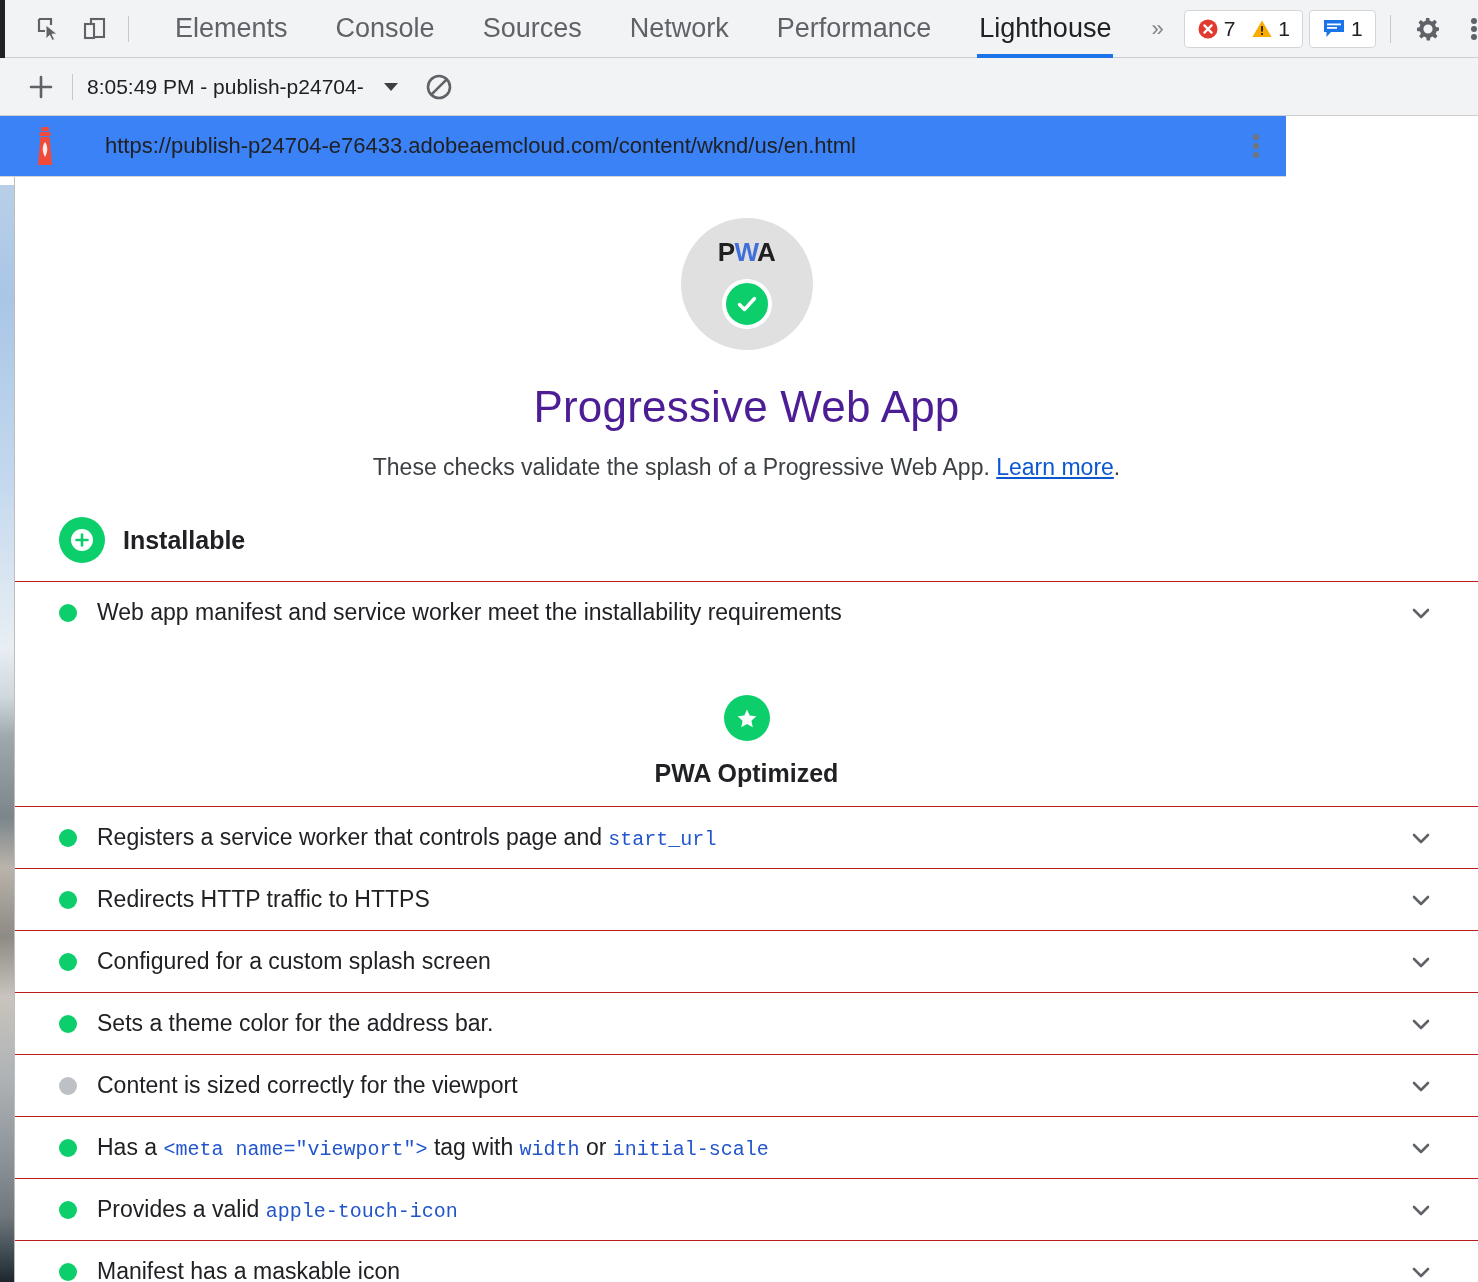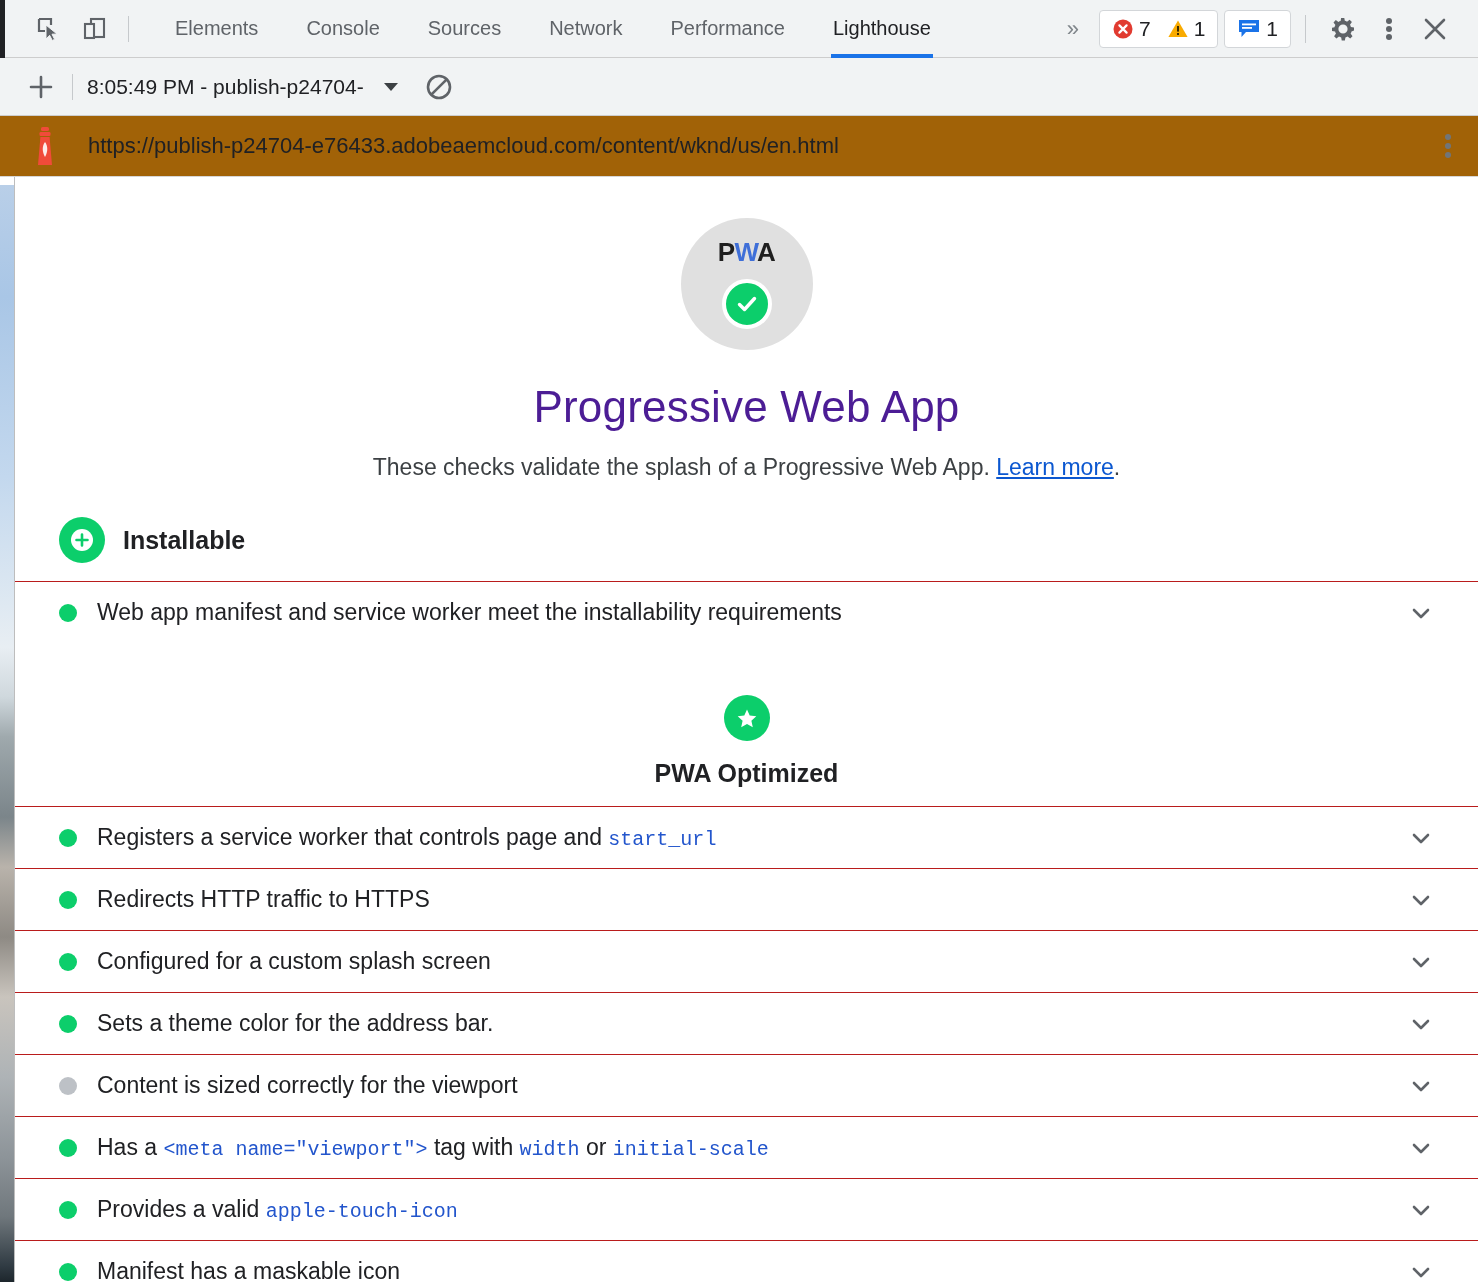--- a/index.html
+++ b/index.html
@@ -40,21 +40,21 @@
   }
   .tb-icon {
     width: 46px; height: 46px; display: flex; align-items: center;
     justify-content: center; cursor: pointer; flex: none;
   }
   .tb-icon svg { display: block; }
   .tb-sep { width: 1px; height: 26px; background: #c6c9cc; margin: 0 10px; flex: none; }
   .tabs { display: flex; align-items: stretch; height: 58px; margin-left: 12px; }
   .tab {
     display: flex; align-items: center; padding: 0 24px; height: 58px;
-    font-size: 20px; color: #5f6368; cursor: pointer;
+    font-size: 27px; color: #5f6368; cursor: pointer;
     position: relative; white-space: nowrap;
   }
   .tab.active { color: #202124; }
   .tab.active::after {
     content:""; position: absolute; left: 22px; right: 22px; bottom: 0;
     height: 4px; background: #1a73e8;
   }
   .tb-right { margin-left: auto; display: flex; align-items: center; padding-right: 10px; }
   .more-tabs { font-size: 22px; color: #80868b; padding: 0 16px; cursor: pointer; letter-spacing:-2px;}
   .counter-group {
@@ -78,23 +78,23 @@
   .run-select {
     display: flex; align-items: center; gap: 20px; font-size: 21px;
     color: #202124; cursor: pointer;
   }
   .caret-down { width:0;height:0;border-left:7px solid transparent;
     border-right:7px solid transparent;border-top:8px solid #3c4043; }
   .clear-btn { margin-left: 26px; cursor: pointer; display:flex; align-items:center; }
 
   
   .urlbar {
-    position: absolute; left: 0; top: 116px; width: 1478px; height: 61px;
-    background: #a16207; border-bottom: 1px solid #d6d6d6;
-    display: flex; align-items: center;
+    position: absolute; left: 0; top: 116px; width: 1286px; height: 61px;
+    background: #3b82f6; border-bottom: 1px solid #d6d6d6;
+    display: flex; align-items: center; gap: 17px;
   }
   .lh-logo { margin-left: 28px; width: 34px; height: 40px; flex:none; }
   .url-text {
     margin-left: 26px; font-size: 22px; color: #202124;
     white-space: nowrap; overflow: hidden; text-overflow: ellipsis;
   }
   .url-kebab { margin-left: auto; margin-right: 26px; cursor: pointer; display:flex; }
 
   
   .report {

